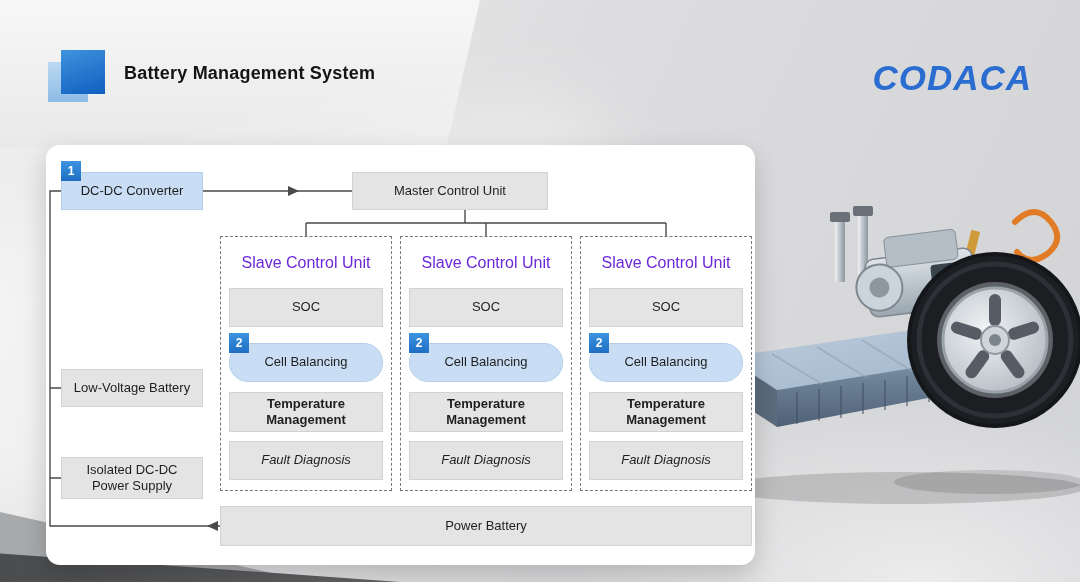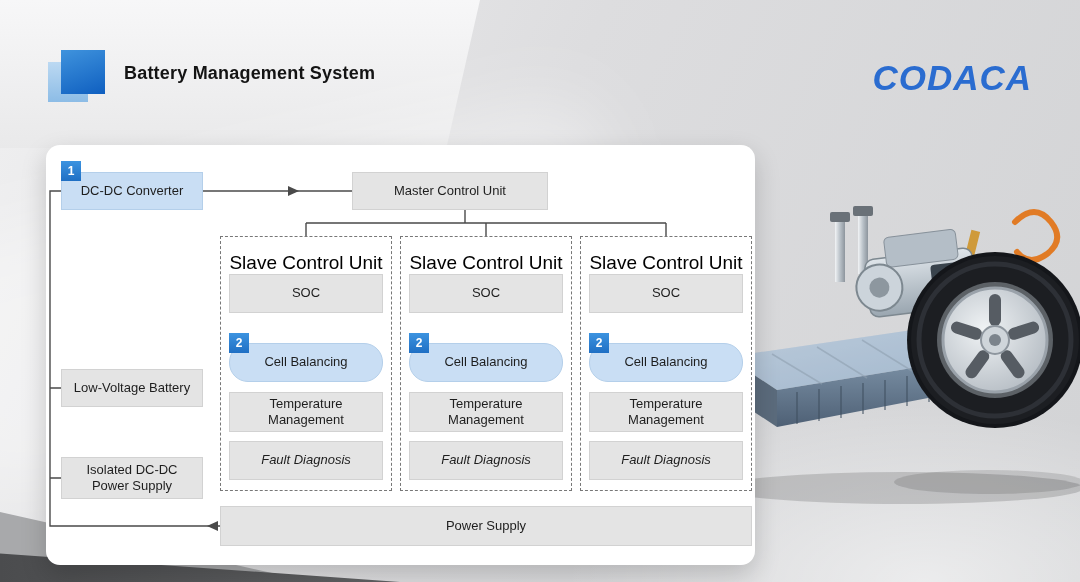--- a/index.html
+++ b/index.html
@@ -56,25 +56,25 @@
   .iso    { left:15px;  top:312px; width:142px; height:42px; padding:0 16px; }
   .power  { left:174px; top:361px; width:532px; height:40px; }
 
   .badge-1 { left:15px; top:16px; }
 
   .slave-col { position:absolute; top:91px; width:172px; height:255px;
                border:1px dashed #777; background:transparent; }
   .slave-col.c0 { left:174px; } .slave-col.c1 { left:354px; } .slave-col.c2 { left:534px; }
   .slave-title { position:absolute; left:0; right:0; top:0; height:51px;
                  display:flex; align-items:center; justify-content:center;
-                 font-size:19px; color:#000000; }
+                 font-size:16px; color:#6d28d9; }
   .slave-col .item { left:8px; width:154px; }
-  .item.soc   { top:37px;  height:39px; }
+  .item.soc   { top:51px;  height:39px; }
   .item.cell  { top:106px; height:39px;border-radius:19px; }
-  .item.temp  { top:155px; height:40px; padding:0 28px; }
+  .item.temp  { top:155px; height:40px; padding:0 28px;font-weight:bold; }
   .item.fault { top:204px; height:39px;font-style:italic; }
   .badge-2 { left:8px; top:96px; }
 
   
   .car { position:absolute; left:717px; top:182px; width:365px; height:335px; }
 </style>
 </head>
 <body>
 
 <div class="stage">
@@ -224,16 +224,16 @@
       <div class="slave-title">Slave Control Unit</div>
       <div class="box gray item soc">SOC</div>
       <div class="num-badge badge-2">2</div>
       <div class="box blue item cell">Cell Balancing</div>
       <div class="box gray item temp">Temperature Management</div>
       <div class="box gray item fault">Fault Diagnosis</div>
     </div>
 
     <div class="box gray lvb">Low-Voltage Battery</div>
     <div class="box gray iso">Isolated DC-DC Power Supply</div>
-    <div class="box gray power">Power Supply</div>
+    <div class="box gray power">Power Battery</div>
   </section>
 
 </div>
 
 </body></html>

